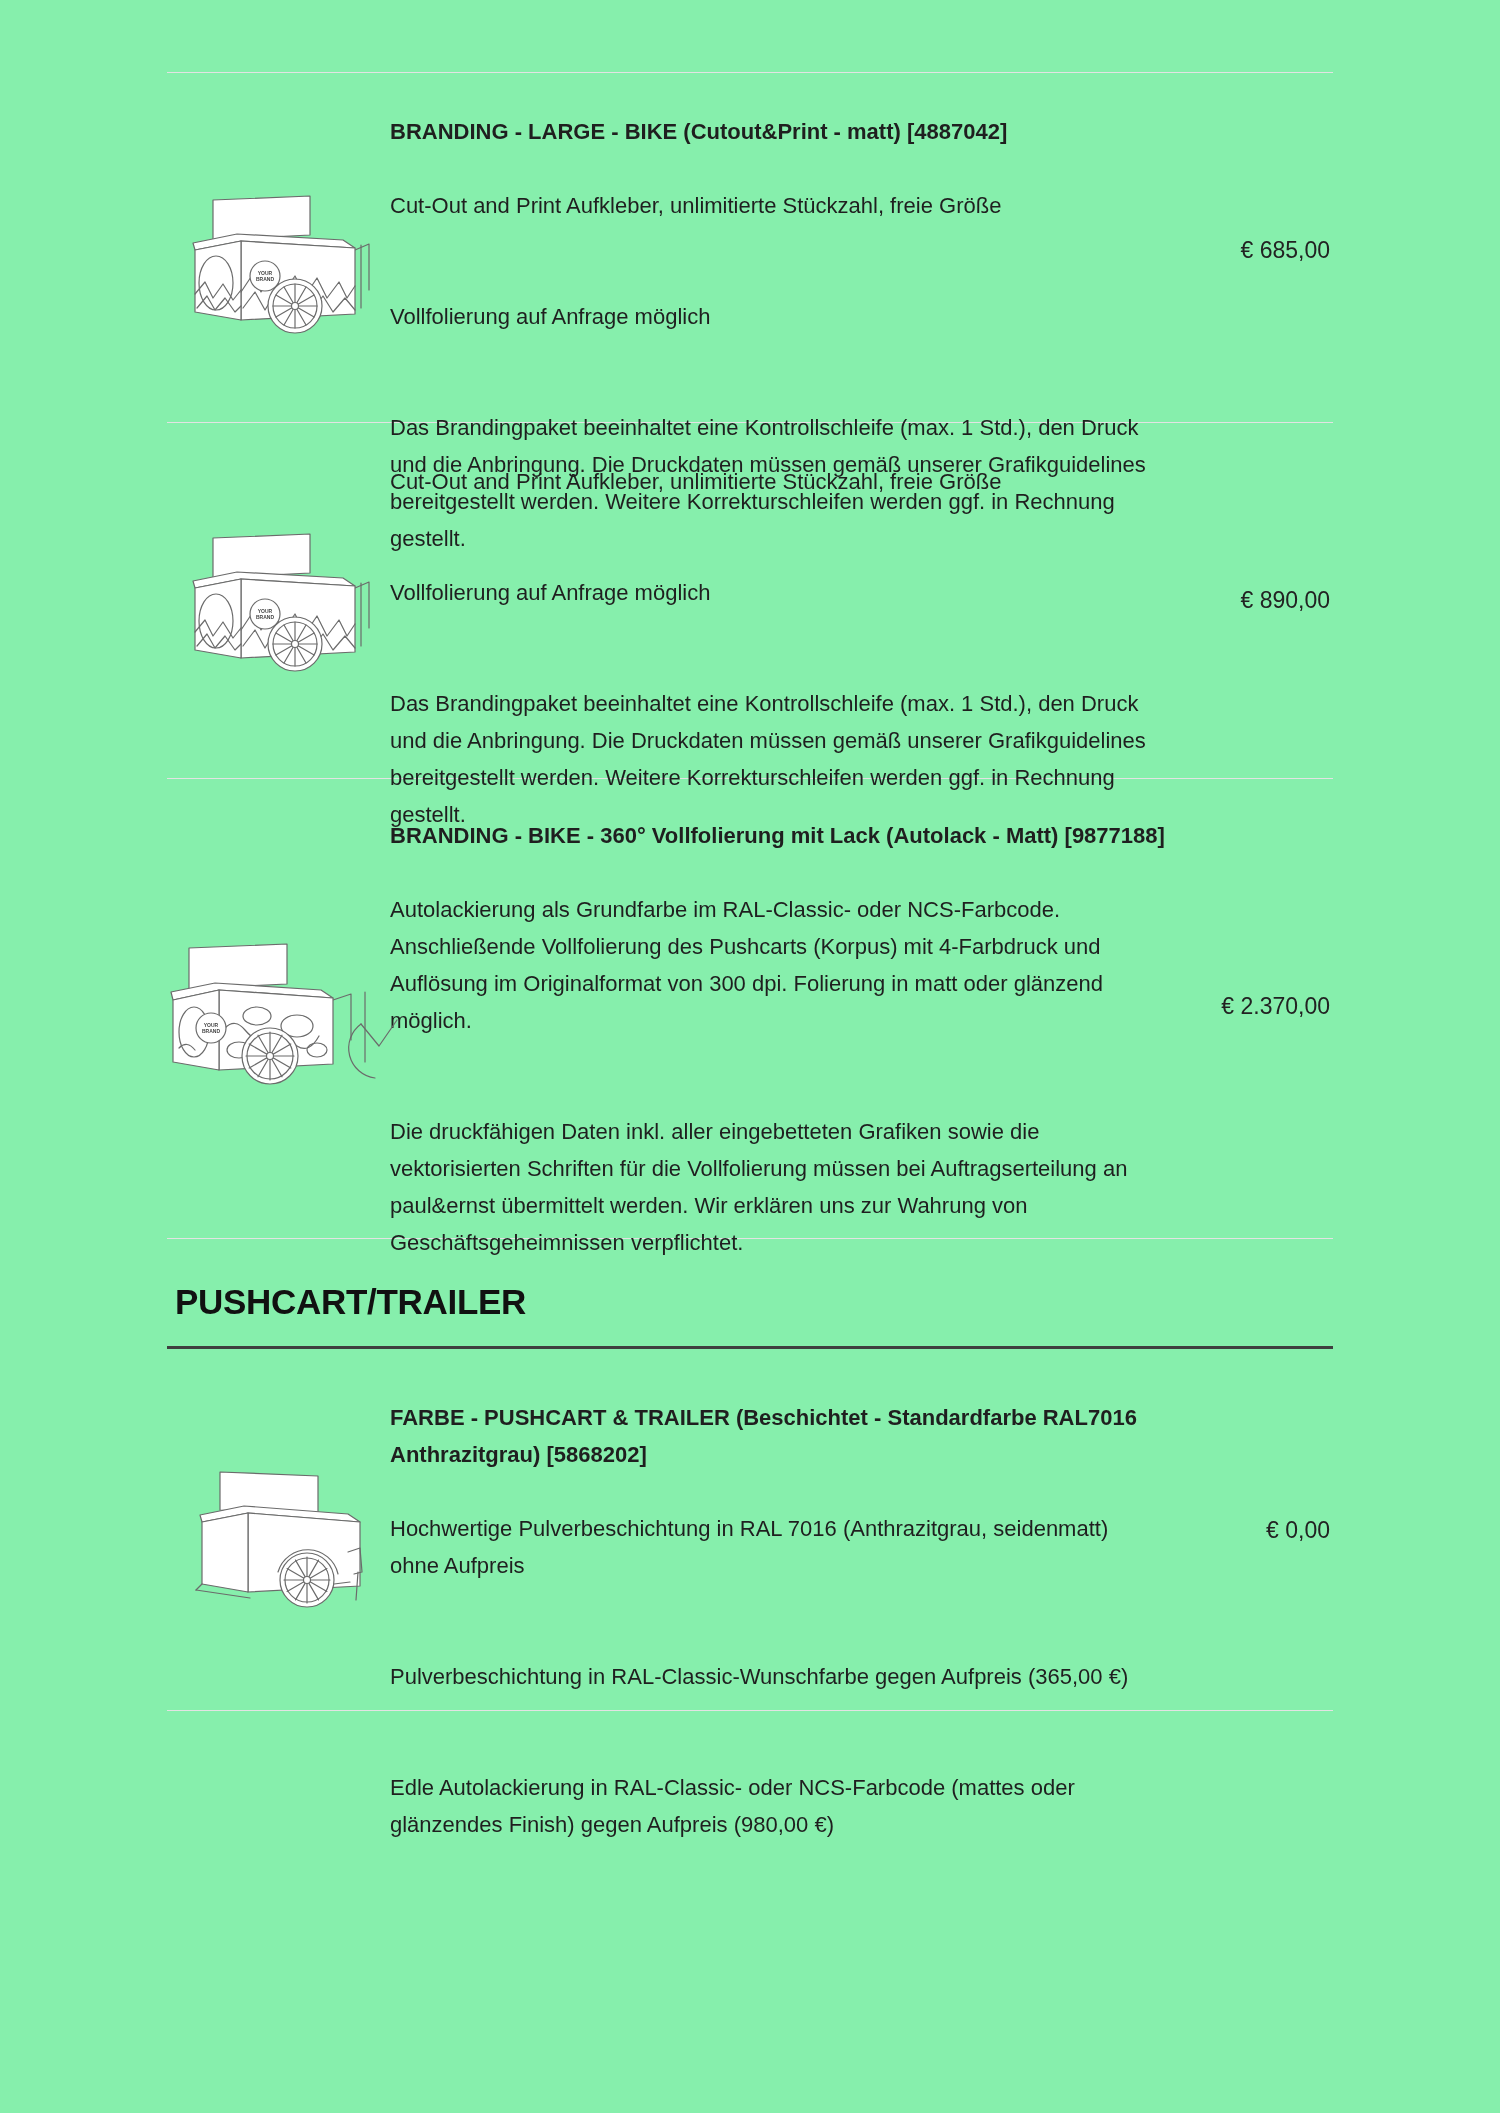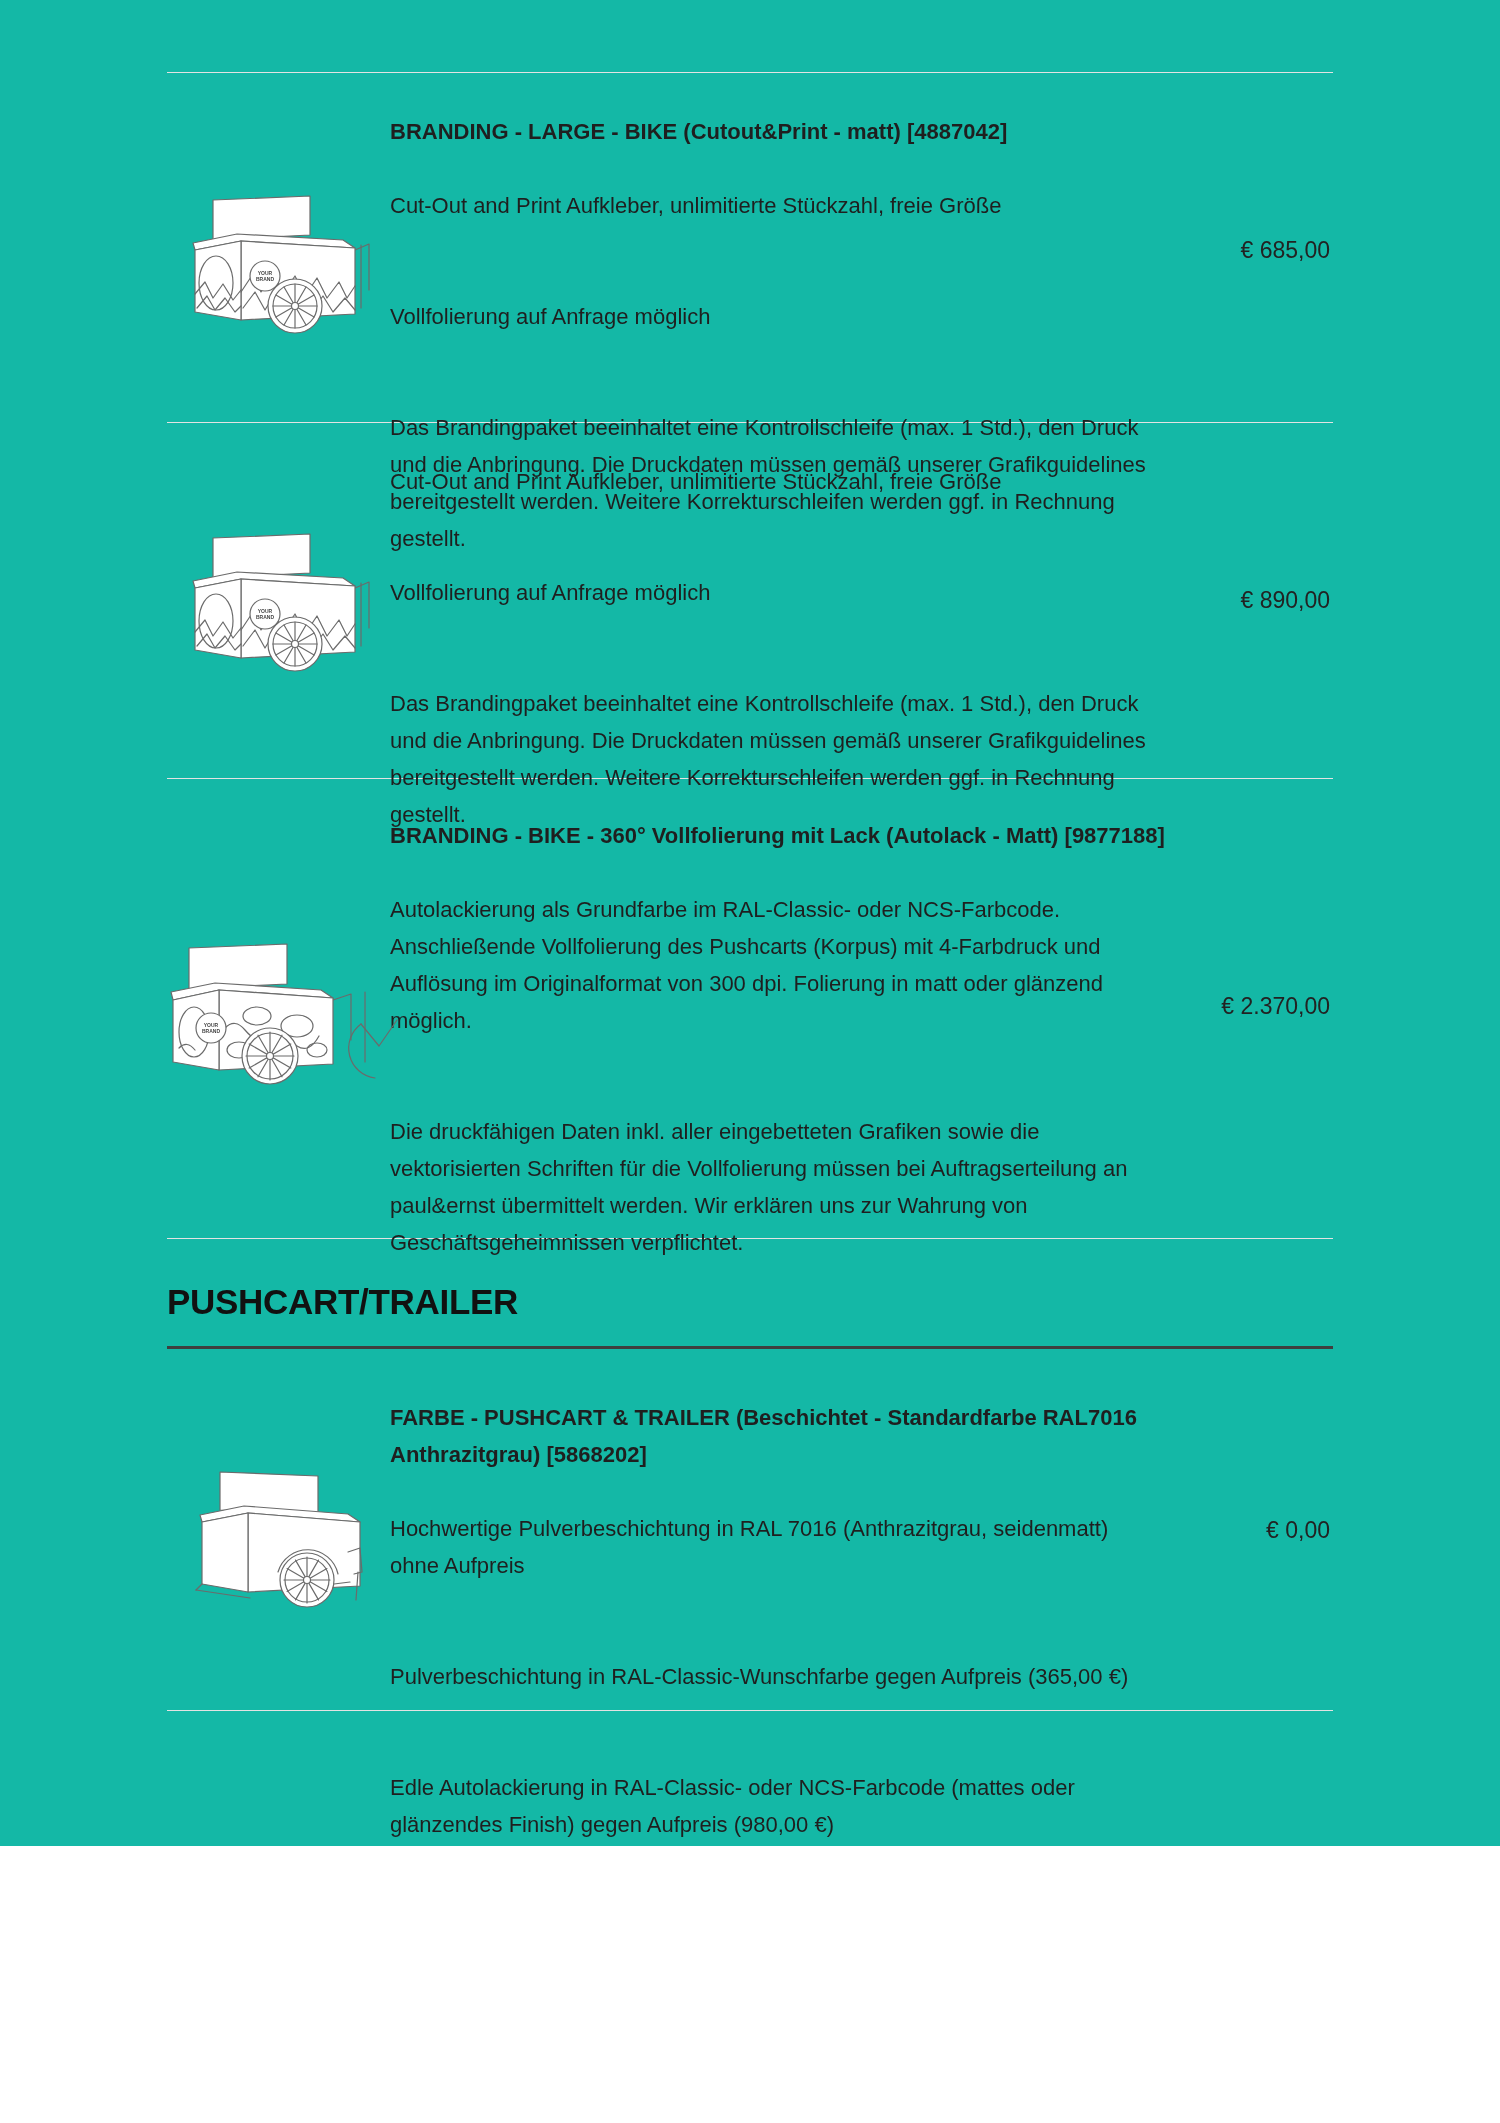--- a/index.html
+++ b/index.html
@@ -1,38 +1,38 @@
 <!DOCTYPE html>
 <html><head>
 <meta charset="utf-8">
 <style>
   html,body{margin:0;padding:0;background:#ffffff;}
   .page{
     position:relative;
-    width:1500px;height:1846px;
-    background:#14b8a6;
+    width:1500px;height:2113px;
+    background:#86efac;
     font-family:"Liberation Sans", sans-serif;
     color:#1f1f1f;
     overflow:hidden;
   }
   .divider{position:absolute;left:167px;width:1166px;height:1px;background:#e3e3e3;}
   .divider.dark{height:3px;background:#3f3f3f;}
   .textblock{
     position:absolute;left:390px;width:845px;
     font-size:22px;line-height:37px;white-space:pre-line;
   }
   .p-title{font-weight:700;white-space:pre-line;}
   .p-sub{white-space:pre-line;}
   .gap{margin-top:37px;}
   .price{
     position:absolute;right:170px;width:320px;
     font-size:23px;line-height:37px;text-align:right;color:#222;
   }
   .category-heading{
-    position:absolute;left:167px;top:1280px;
+    position:absolute;left:175px;top:1280px;
     font-size:35px;line-height:44px;font-weight:700;letter-spacing:-0.3px;color:#111;
   }
   .illu{position:absolute;}
   .illu svg{display:block;}
   .badge-text{font-family:"Liberation Sans", sans-serif;font-weight:700;}
 </style>
 </head>
 <body>
 
 <div class="page">

